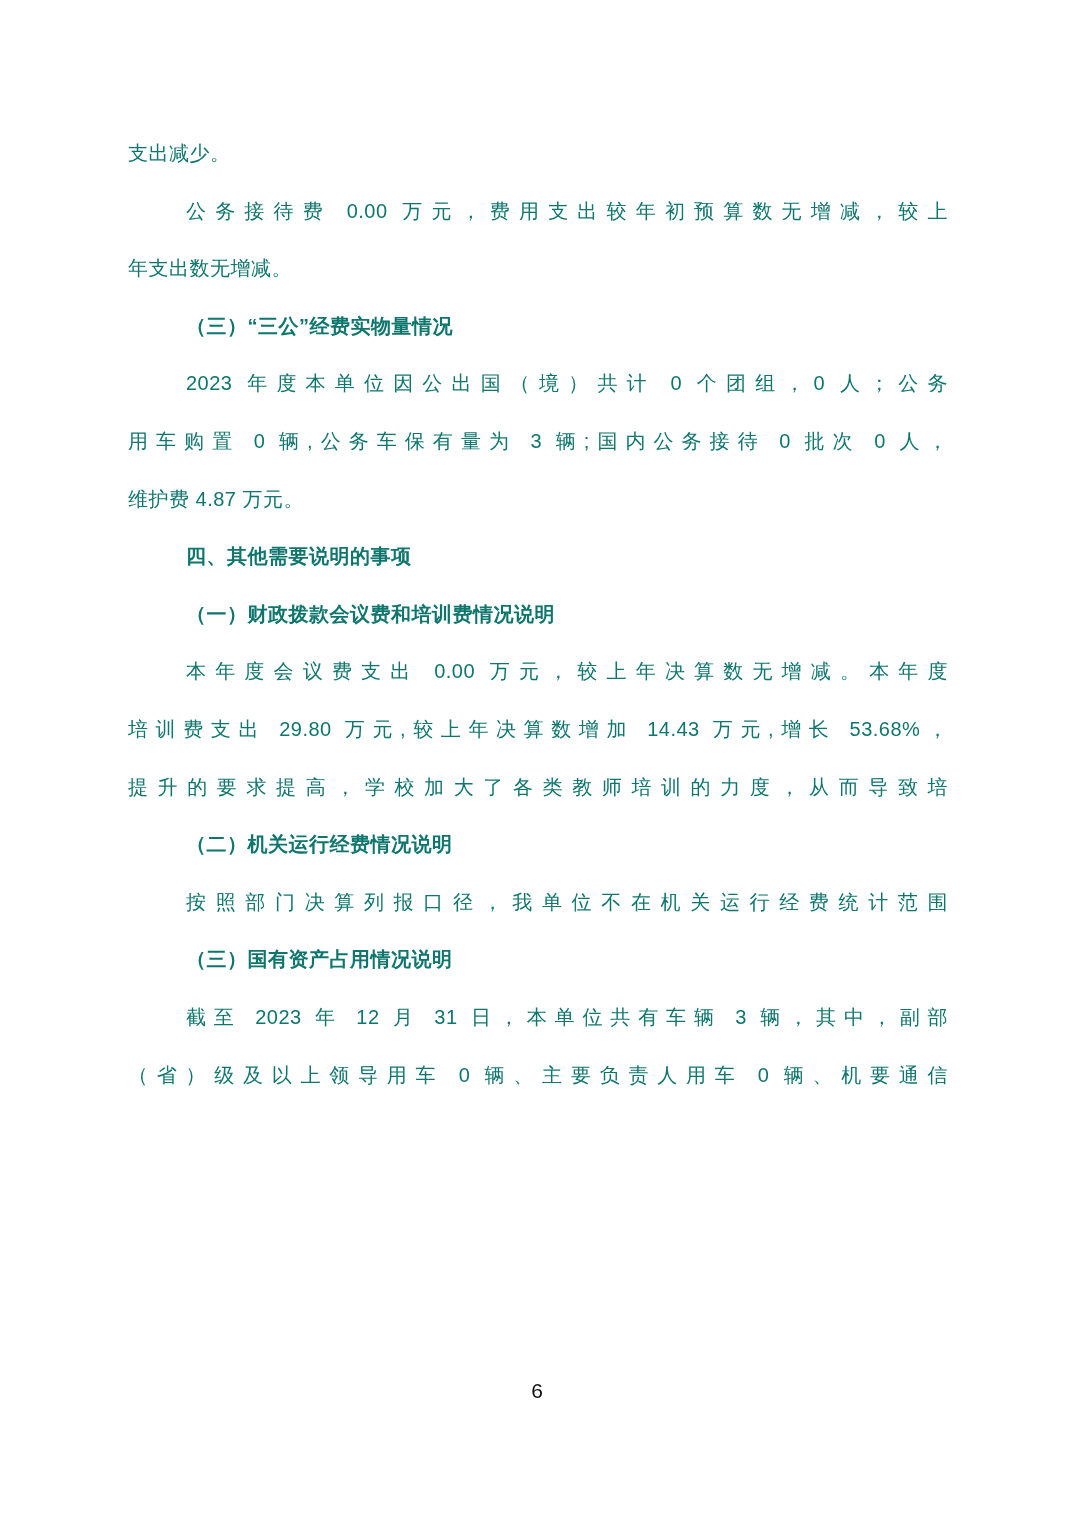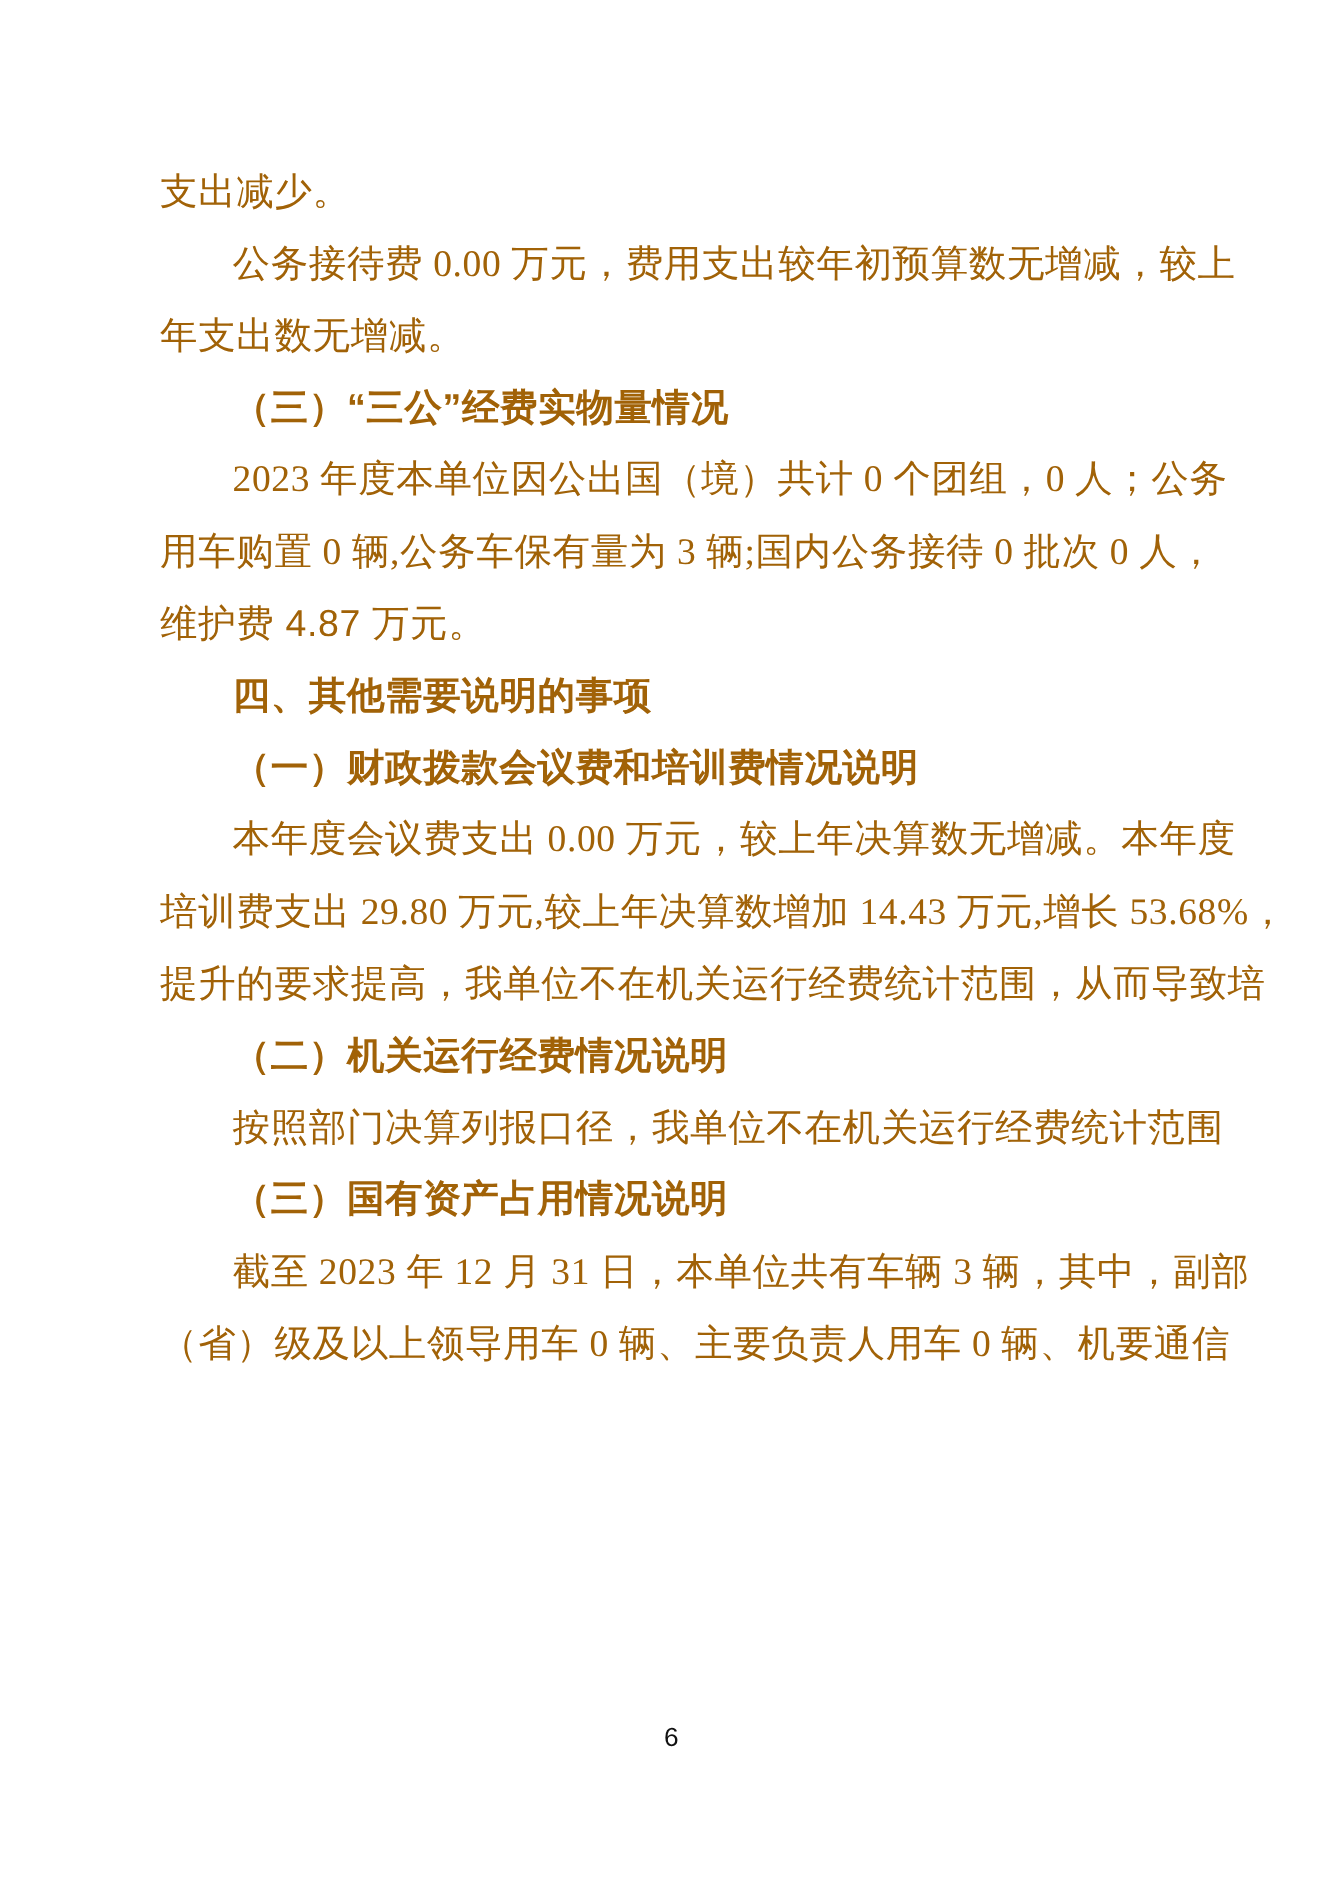--- a/index.html
+++ b/index.html
@@ -14,31 +14,30 @@
   }
   .content {
     position: absolute;
     top: 125px;
     left: 128px;
     width: 820px;
   }
   .ln {
     height: 57.6px;
     line-height: 57.6px;
-    font-size: 30px;
-    color: #a16207;
+    font-size: 20px;
+    color: #0f766e;
     white-space: nowrap;
     font-family: "Liberation Sans", "DejaVu Sans", serif;
     letter-spacing: 0.5px;
   }
   .ind { text-indent: 58px; }
   .fill {
     text-align: justify;
     text-align-last: justify;
-    font-family: Liberation Serif, serif;
   }
   .h-kai { font-weight: bold; }
   .h-hei {
     font-weight: bold;
     font-family: "Liberation Sans", "DejaVu Sans", sans-serif;
   }
   .pagenum {
     position: absolute;
     left: 0; right: 0;
     top: 1376px;
@@ -59,21 +58,21 @@
     <div class="ln ind fill">公务接待费 0.00 万元，费用支出较年初预算数无增减，较上</div>
     <div class="ln">年支出数无增减。</div>
     <div class="ln ind h-kai">（三）“三公”经费实物量情况</div>
     <div class="ln ind fill">2023 年度本单位因公出国（境）共计 0 个团组，0 人；公务</div>
     <div class="ln fill">用车购置 0 辆,公务车保有量为 3 辆;国内公务接待 0 批次 0 人，</div>
     <div class="ln">维护费 4.87 万元。</div>
     <div class="ln ind h-hei">四、其他需要说明的事项</div>
     <div class="ln ind h-kai">（一）财政拨款会议费和培训费情况说明</div>
     <div class="ln ind fill">本年度会议费支出 0.00 万元，较上年决算数无增减。本年度</div>
     <div class="ln fill">培训费支出 29.80 万元,较上年决算数增加 14.43 万元,增长 53.68%，</div>
-    <div class="ln fill">提升的要求提高，我单位不在机关运行经费统计范围，从而导致培</div>
+    <div class="ln fill">提升的要求提高，学校加大了各类教师培训的力度，从而导致培</div>
     <div class="ln ind h-kai">（二）机关运行经费情况说明</div>
     <div class="ln ind fill">按照部门决算列报口径，我单位不在机关运行经费统计范围</div>
     <div class="ln ind h-kai">（三）国有资产占用情况说明</div>
     <div class="ln ind fill">截至 2023 年 12 月 31 日，本单位共有车辆 3 辆，其中，副部</div>
     <div class="ln fill">（省）级及以上领导用车 0 辆、主要负责人用车 0 辆、机要通信</div>
   </div>
   <div class="pagenum">6</div>
 </div>
 
 </body></html>

